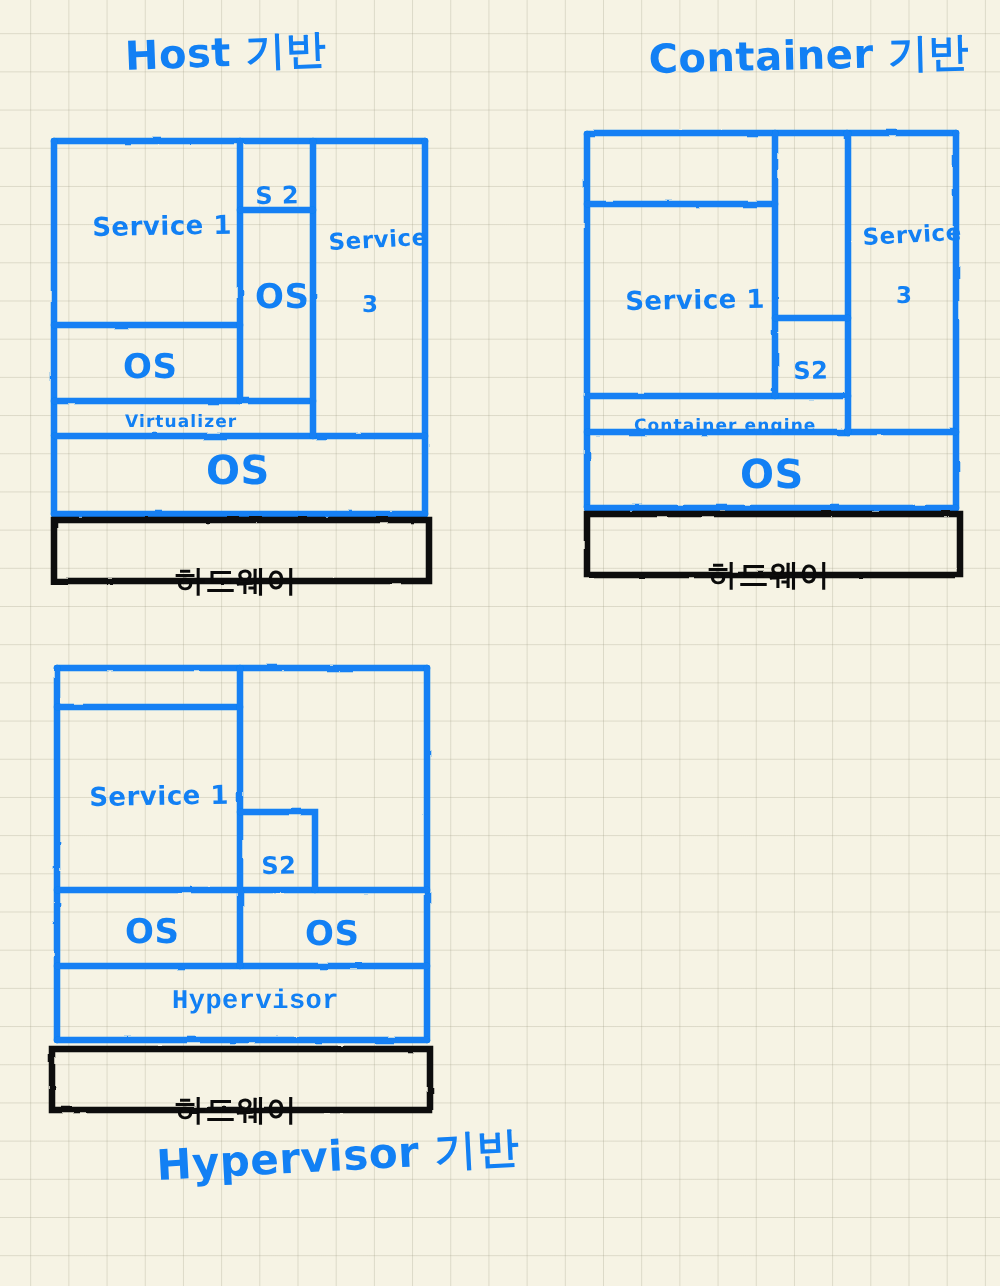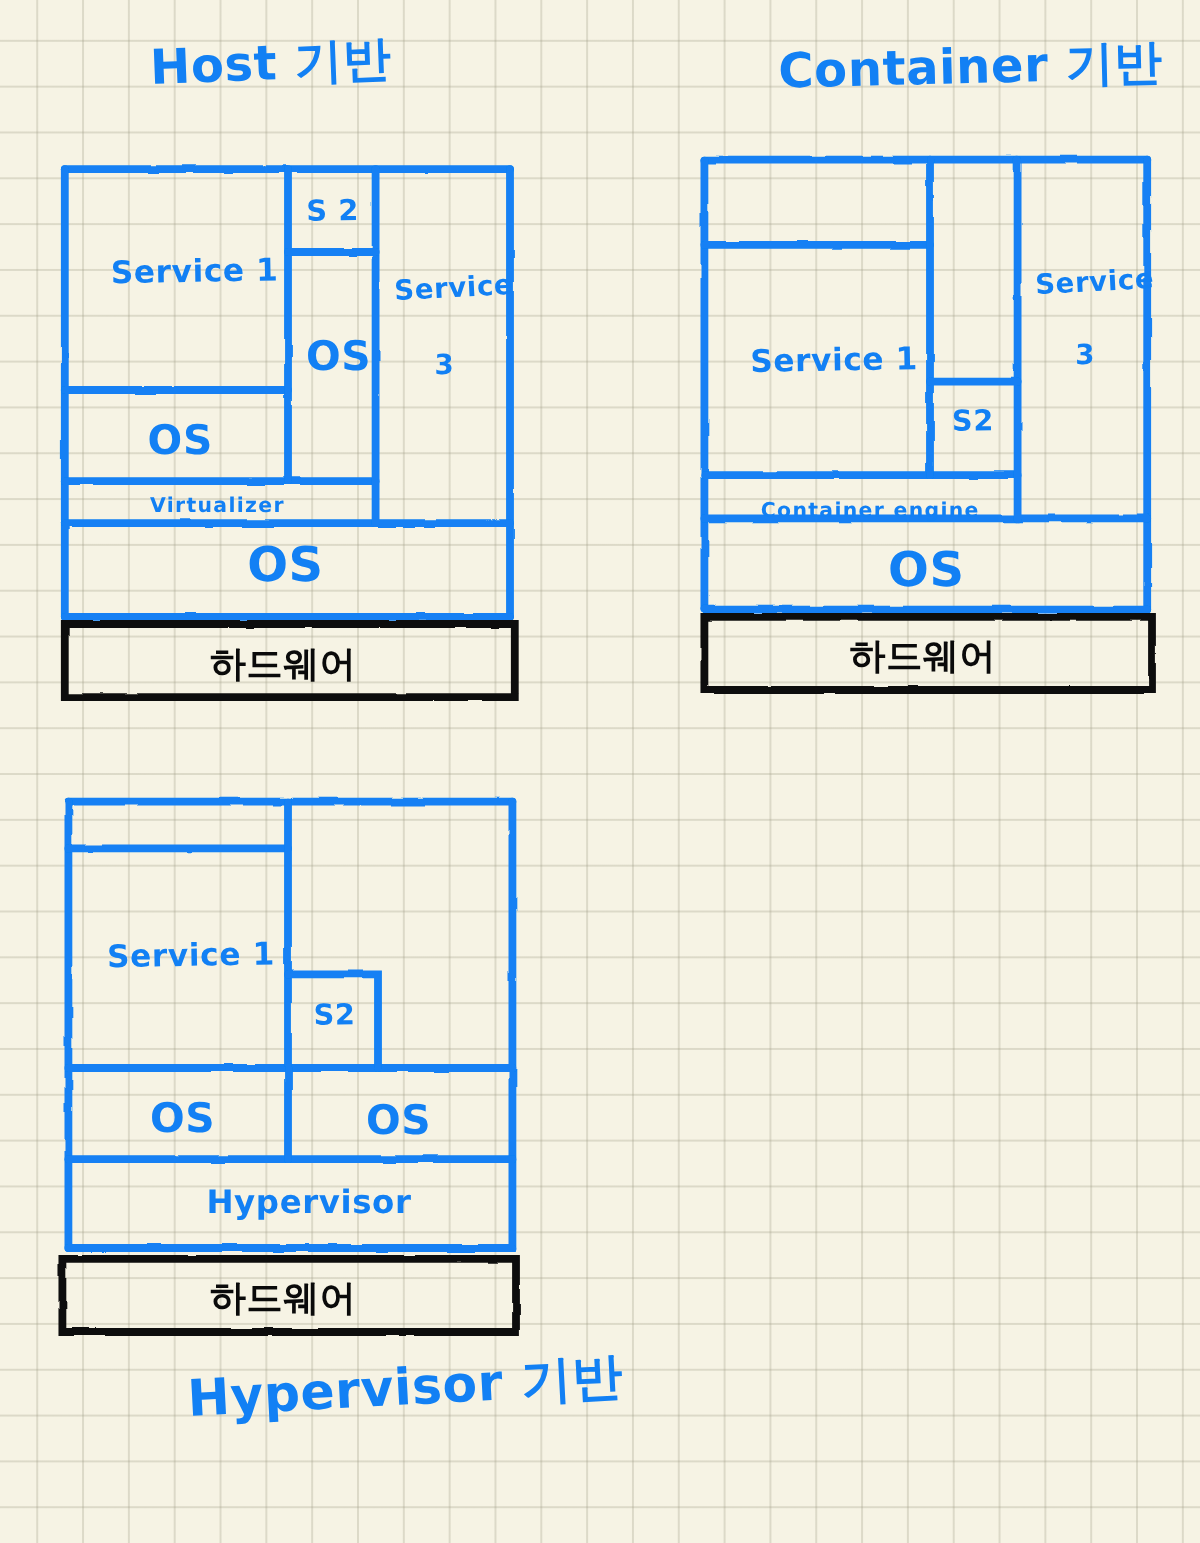--- a/index.html
+++ b/index.html
@@ -41,26 +41,26 @@
     position: absolute;
     color: #1280f4;
     font-family: "DejaVu Sans", sans-serif;
     font-weight: 700;
     letter-spacing: 0.5px;
     white-space: nowrap;
     transform-origin: left top;
     pointer-events: none;
     text-rendering: geometricPrecision;
   }
-  .hand.black { color: #0a0a0a; }
+  .hand.black { color: #0a0a0a; margin-top: 28px; }
 
   .title      { font-size: 40px; font-weight: 700; }
   .lbl-svc    { font-size: 26px; }
   .lbl-svc-sm { font-size: 23px; }
-  .lbl-s2     { font-size: 24px; }
+  .lbl-s2     { font-size: 24px; margin-top: 20px; }
   .lbl-os     { font-size: 34px; }
   .lbl-os-big { font-size: 40px; }
   .lbl-thin   { font-size: 17px; font-weight: 700; letter-spacing: 1.1px; }
   .lbl-hyp    { font-size: 27px; }
   .lbl-hw     { font-size: 30px; font-weight: 700; }
 </style>
 </head>
 <body>
 
 <div id="paper"></div>
@@ -181,15 +181,15 @@
 <div class="hand lbl-hw black" style="left:708px; top:527px;">하드웨어</div>
 
 <div class="hand lbl-svc" style="left:89px; top:783px; transform:rotate(-1deg);">Service 1</div>
 
 <div class="hand lbl-s2" style="left:261px; top:832px; transform:rotate(-1deg);">S2</div>
 
 <div class="hand lbl-os" style="left:125px; top:912px;">OS</div>
 
 <div class="hand lbl-os" style="left:305px; top:914px;">OS</div>
 
-<div class="hand lbl-hyp" style="left:172px; top:987px;">Hypervisor</div>
+<div class="hand lbl-hyp" style="left:172px; top:987px;font-family:Liberation Mono, monospace;">Hypervisor</div>
 
 <div class="hand lbl-hw black" style="left:175px; top:1062px;">하드웨어</div>
 
 </body></html>

